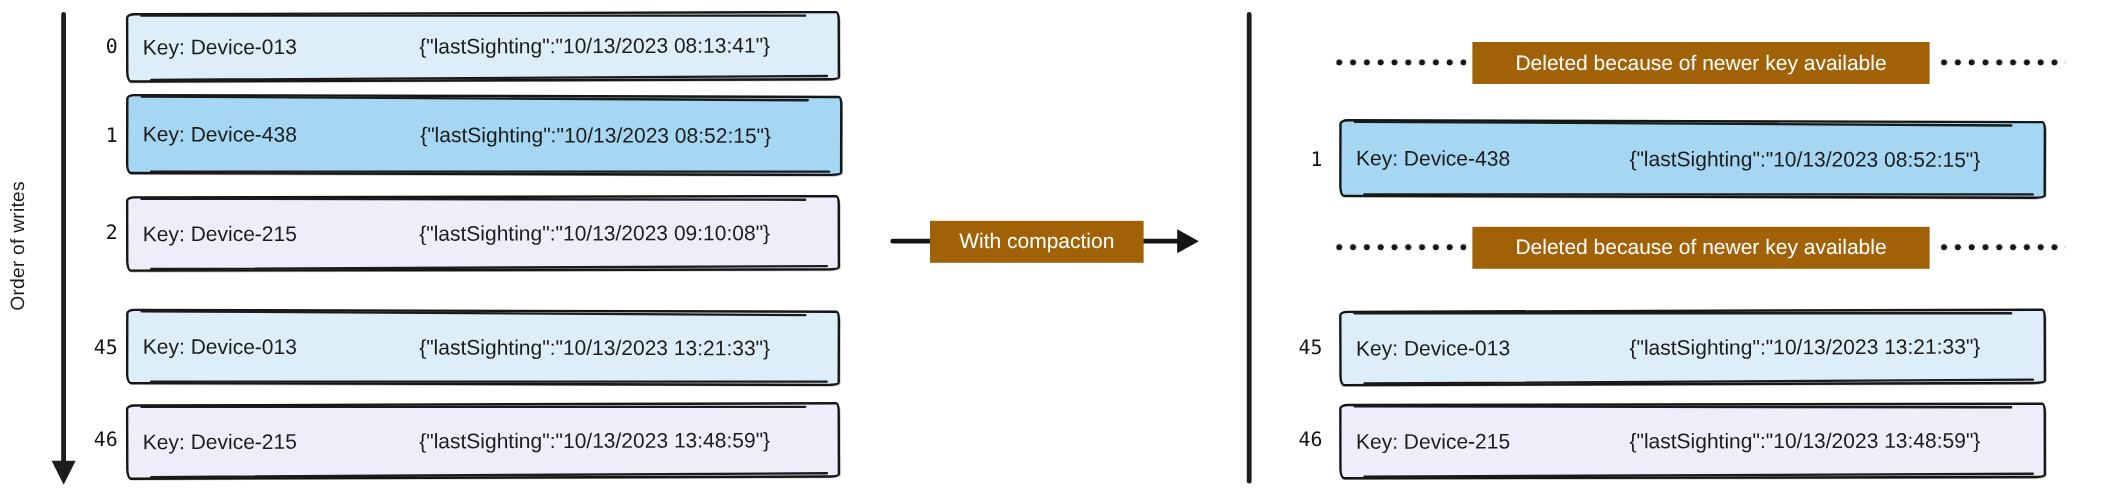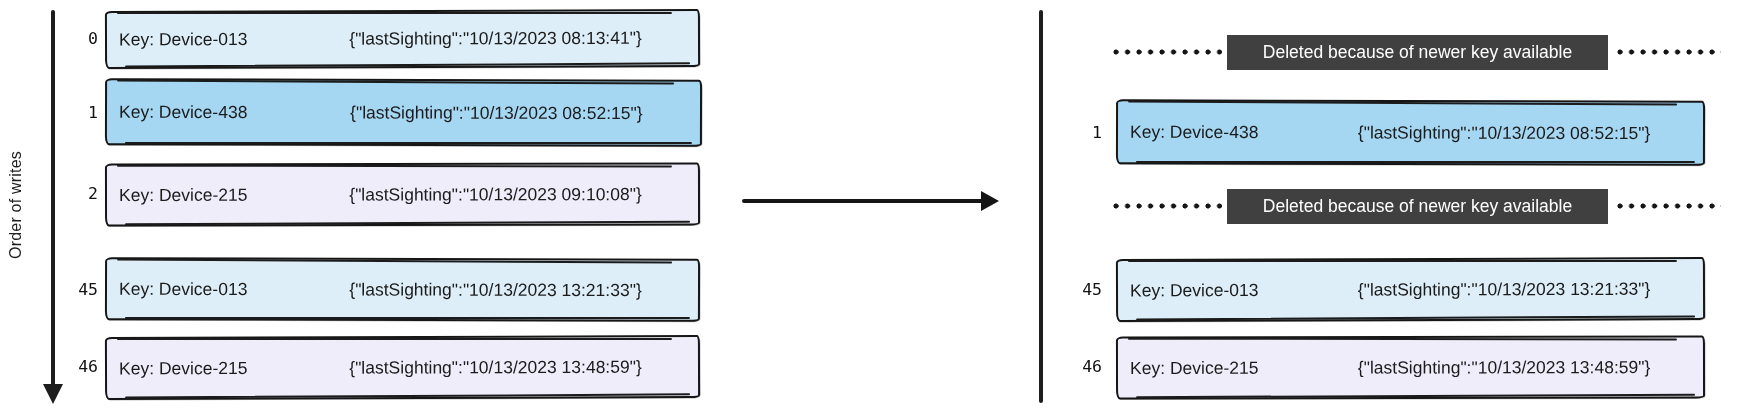--- a/index.html
+++ b/index.html
@@ -107,21 +107,21 @@
     width: 48px;
     text-align: right;
     font-family: "DejaVu Sans Mono", monospace;
     font-size: 16.5px;
     color: #121212;
   }
 
   
   .black-box {
     position: absolute;
-    background: #404040;
+    background: #a16207;
     color: #ffffff;
     display: flex;
     align-items: center;
     justify-content: center;
     font-size: 17.5px;
     white-space: nowrap;
     z-index: 3;
   }
 
   
@@ -164,20 +164,21 @@
     <span class="rec-key">Key: Device-013</span>
     <span class="rec-val">{"lastSighting":"10/13/2023 13:21:33"}</span>
   </div>
   <div class="record rot-a" style="left:105px; top:336px; width:595px; height:63px;" data-color="lavender">
     <span class="rec-key">Key: Device-215</span>
     <span class="rec-val">{"lastSighting":"10/13/2023 13:48:59"}</span>
   </div>
 
   <div class="h-shaft" style="left:742px; top:199px; width:244px;"></div>
   <div class="arrowhead-right" style="left:981px; top:191px;"></div>
+  <div class="black-box" style="left:775px; top:184px; width:178px; height:35px;">With compaction</div>
 
   <div class="vline" style="left:1039px; top:10px; height:393px;"></div>
 
   <div>
     <div class="dots" style="left:1113px; top:49px; width:109px;"></div>
     <div class="black-box" style="left:1227px; top:35px; width:381px; height:35px;">Deleted because of newer key available</div>
     <div class="dots" style="left:1617px; top:49px; width:104px;"></div>
   </div>
 
   <div class="row-num" style="left:1054px; top:123px;">1</div>

